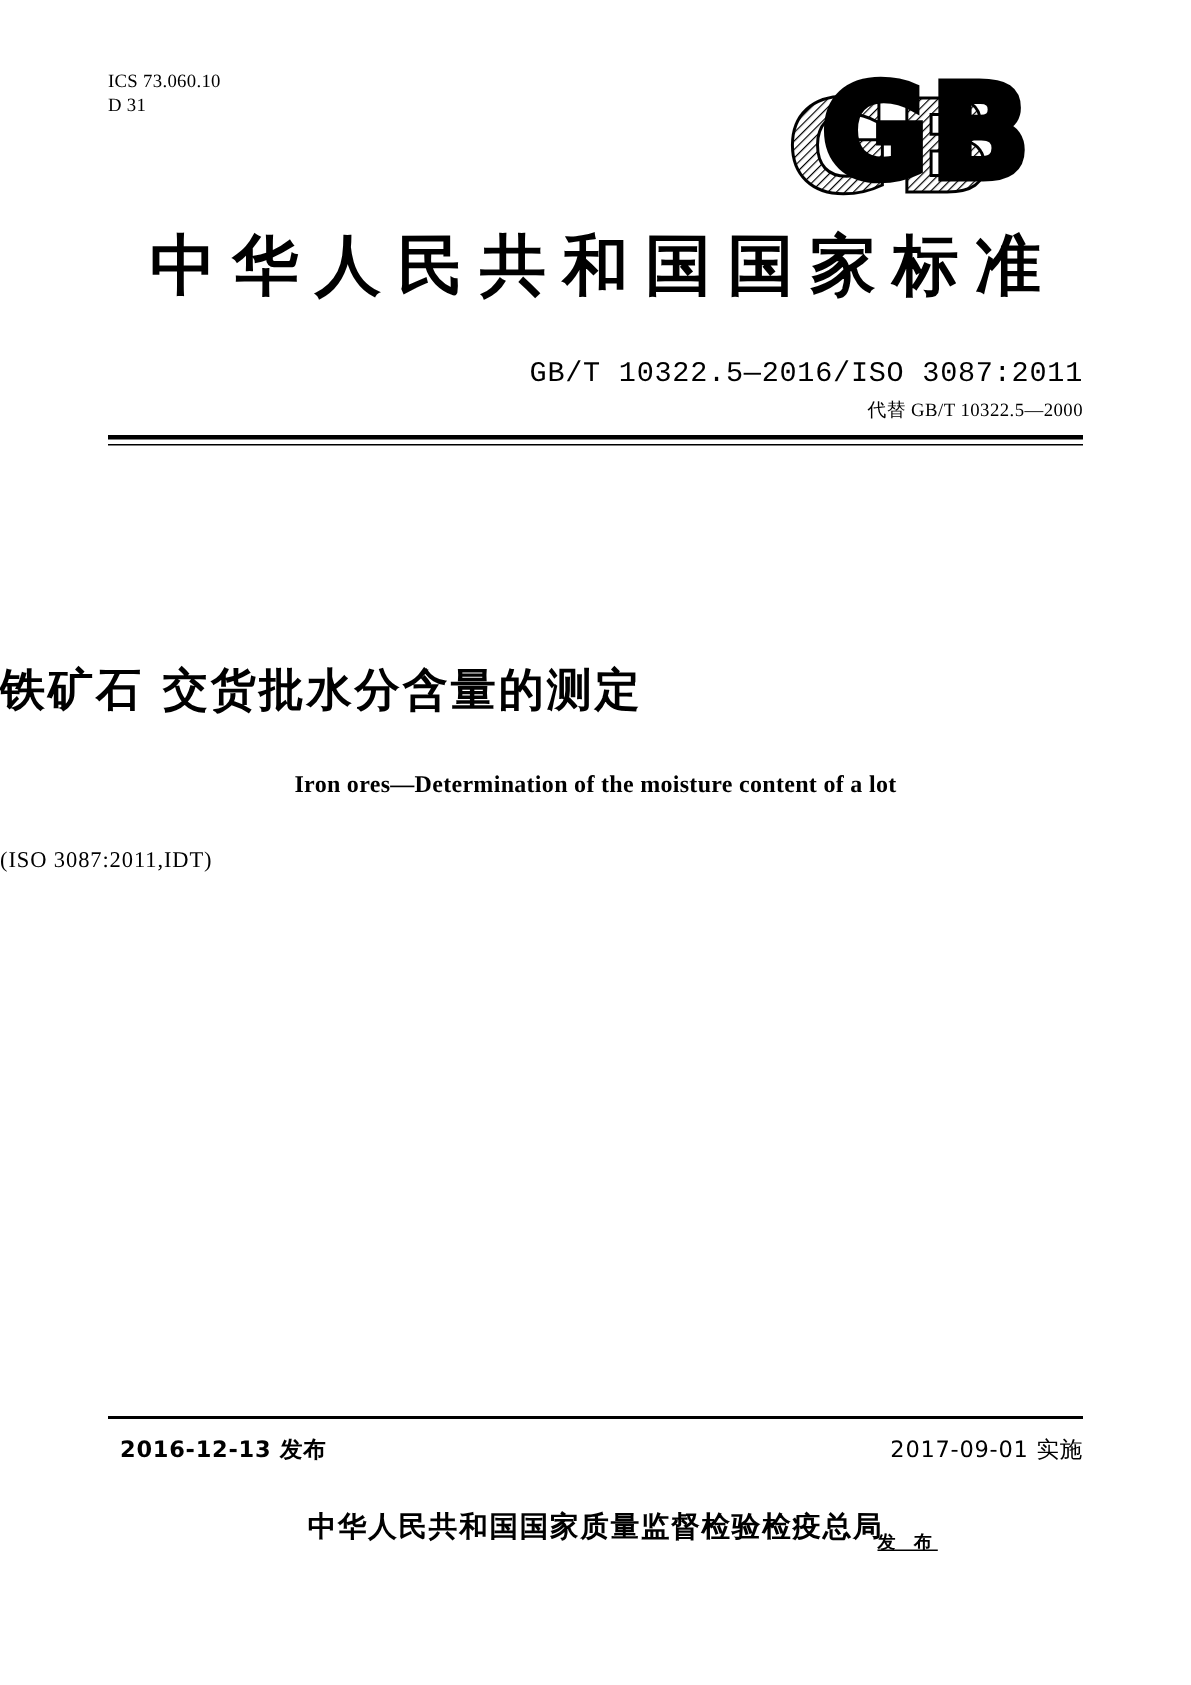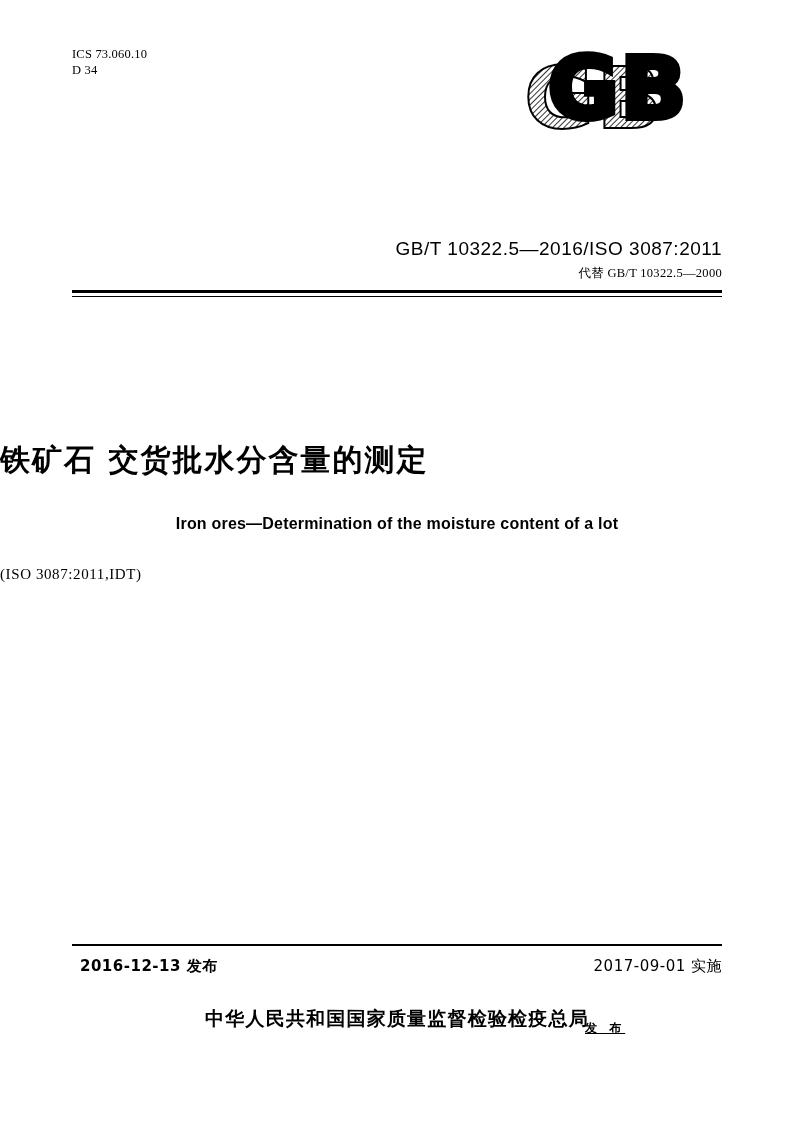--- a/index.html
+++ b/index.html
@@ -65,21 +65,21 @@
     padding-left: 11px;
     white-space: nowrap;
   }
 
   
   .std-no {
     position: absolute;
     right: 72px;
     top: 238px;
     text-align: left;
-    font-family: Liberation Sans, sans-serif;
+    font-family: Liberation Mono, monospace;
     font-size: 19px;
     letter-spacing: 0.5px;
     white-space: nowrap;
   }
   .std-replaces {
     position: absolute;
     right: 72px;
     top: 265px;
     text-align: right;
     font-family: "Liberation Serif", serif;
@@ -120,21 +120,21 @@
     font-size: 30px;
     letter-spacing: 2px;
     white-space: nowrap;
   }
   .doc-title-en {
     position: absolute;
     left: 0;
     right: 0;
     top: 515px;
     text-align: center;
-    font-family: Liberation Sans, sans-serif;
+    font-family: Liberation Serif, serif;
     font-weight: bold;
     font-size: 16px;
     letter-spacing: 0.2px;
     white-space: nowrap;
   }
   .doc-title-iso {
     position: absolute;
     left: 0;
     right: 0;
     top: 566px;
@@ -202,21 +202,21 @@
     text-decoration: underline;
   }
 </style>
 </head>
 <body>
 
 <div class="page">
 
   <div class="ics-block">
     <div>ICS 73.060.10</div>
-    <div>D 34</div>
+    <div>D 31</div>
   </div>
 
   <div class="gb-emblem">
     <svg viewBox="0 0 196 86" width="196" height="86" aria-hidden="true">
       <defs>
         <pattern id="hatch" width="4" height="4" patternUnits="userSpaceOnUse" patternTransform="rotate(45)">
           <rect width="4" height="4" fill="#ffffff"></rect>
           <line x1="0" y1="0" x2="0" y2="4" stroke="#000000" stroke-width="1.6"></line>
         </pattern>
       </defs>
@@ -225,20 +225,21 @@
         <g transform="translate(-12,10)">
           <text x="10" y="70" font-family="DejaVu Sans, sans-serif" font-weight="bold" font-size="86" fill="url(#hatch)" stroke="#000" stroke-width="2" letter-spacing="2">GB</text>
         </g>
 
         <text x="22" y="70" font-family="DejaVu Sans, sans-serif" font-weight="bold" font-size="86" fill="#ffffff" stroke="#000000" stroke-width="6" letter-spacing="2">GB</text>
         <text x="22" y="70" font-family="DejaVu Sans, sans-serif" font-weight="bold" font-size="86" fill="#000000" letter-spacing="2">GB</text>
       </g>
     </svg>
   </div>
 
+  <div class="national-title">中华人民共和国国家标准</div>
 
   <div class="std-no">GB/T 10322.5—2016/ISO 3087:2011</div>
   <div class="std-replaces">代替 GB/T 10322.5—2000</div>
 
   <div class="rule rule-top"></div>
   <div class="rule rule-thin"></div>
 
   <div class="doc-title-cn">铁矿石  交货批水分含量的测定</div>
   <div class="doc-title-en">Iron ores—Determination of the moisture content of a lot</div>
   <div class="doc-title-iso">(ISO 3087:2011,IDT)</div>

